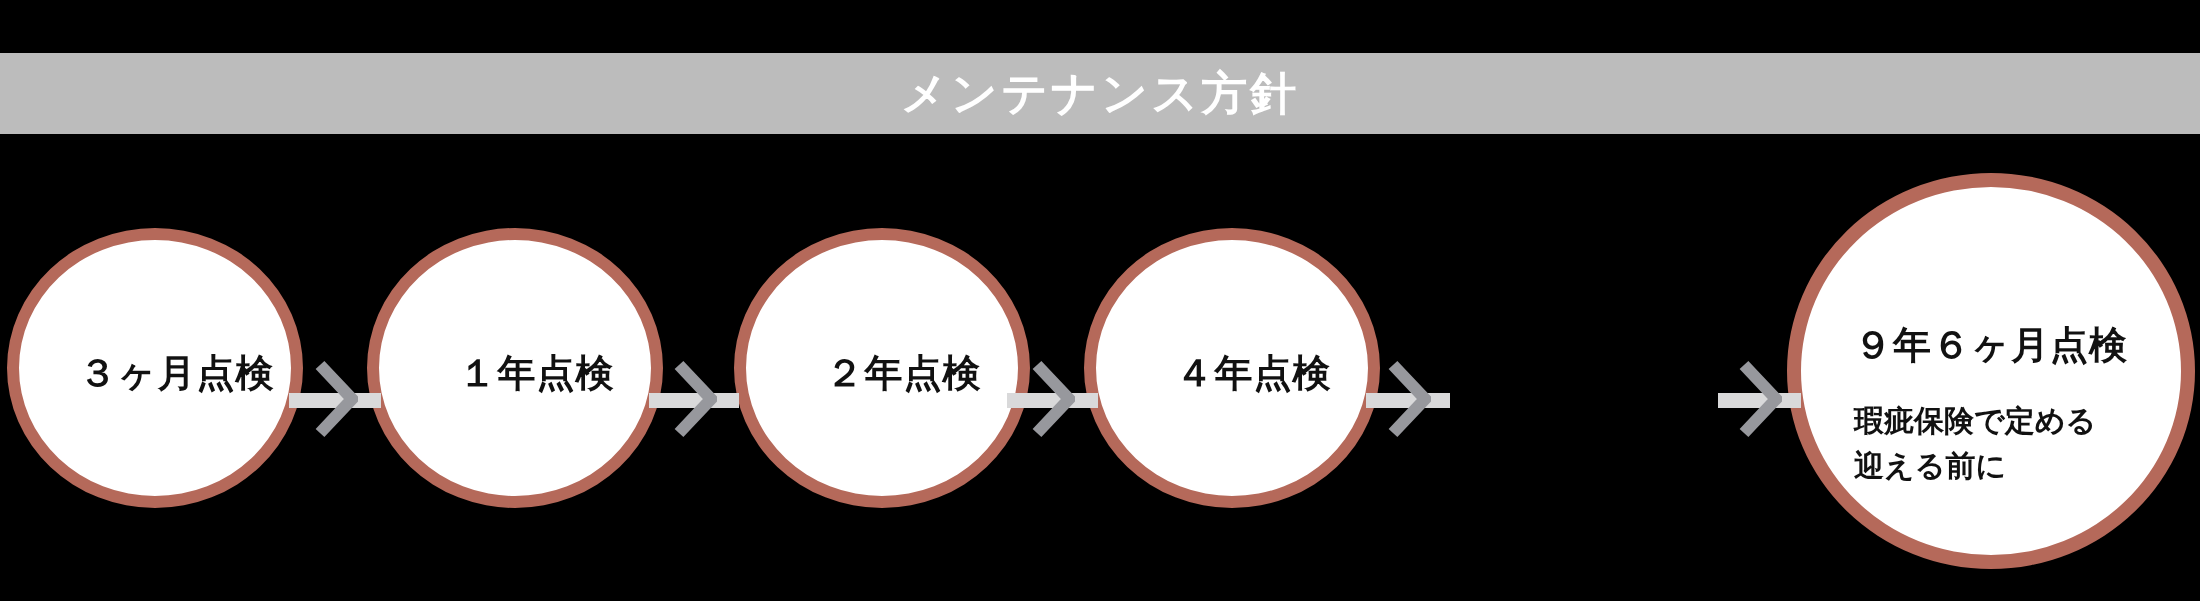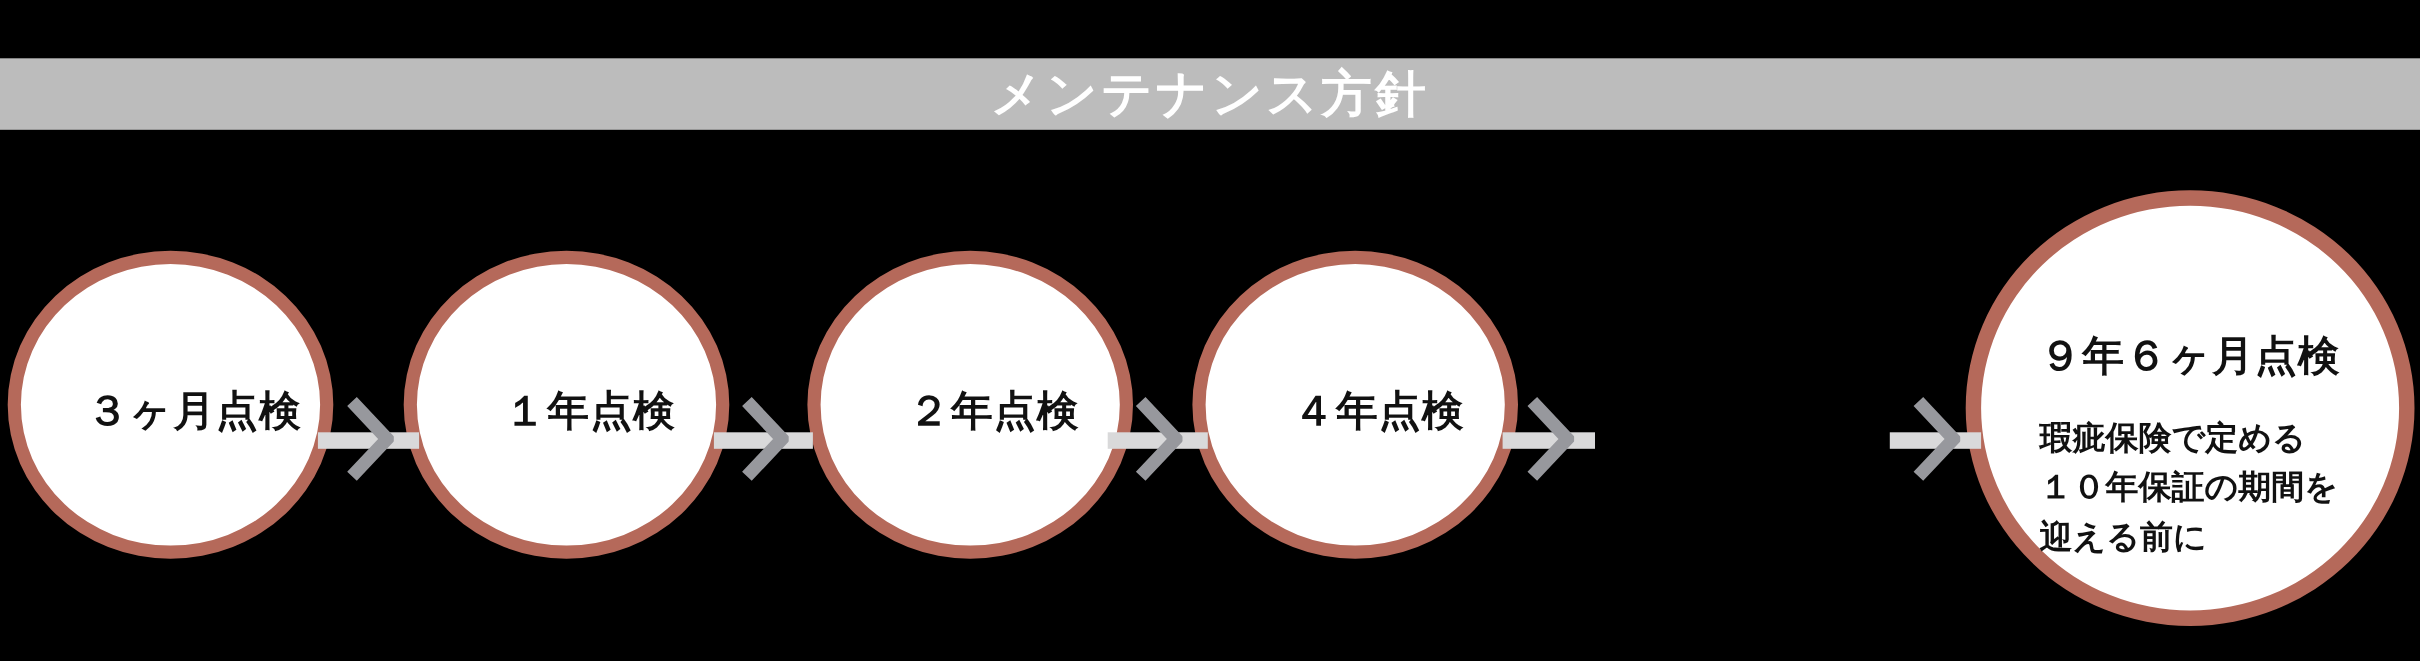--- a/index.html
+++ b/index.html
@@ -13,21 +13,21 @@
     height: 601px;
     overflow: hidden;
     background: var(--background, #000000);
     font-family: "Liberation Sans", sans-serif;
   }
   .header-bar {
     position: absolute;
     left: 0;
     top: 53px;
     width: 2200px;
-    height: 65px;
+    height: 81px;
     background: var(--header-bar, #bcbcbc);
     display: flex;
     align-items: center;
     justify-content: center;
     z-index: 1;
   }
   .header-title {
     color: var(--header-text, #ffffff);
     font-size: 46px;
     font-weight: bold;
@@ -146,18 +146,17 @@
     <span class="step-label">２年点検</span>
   </div>
   <div class="circle" style="left:1084px">
     <span class="step-label">４年点検</span>
   </div>
 
   <div class="circle big">
     <div class="big-content">
       <span class="final-title">９年６ヶ月点検</span>
       <span class="final-line">瑕疵保険で定める</span>
-      <span class="final-line">１０年保証の期間を</span>
       <span class="final-line">迎える前に</span>
     </div>
   </div>
 
 </div>
 
 </body></html>

